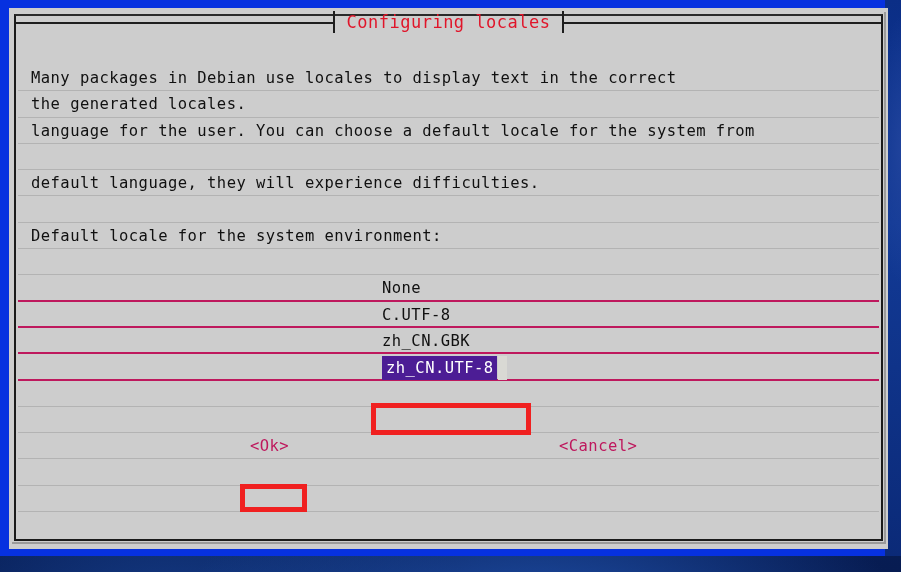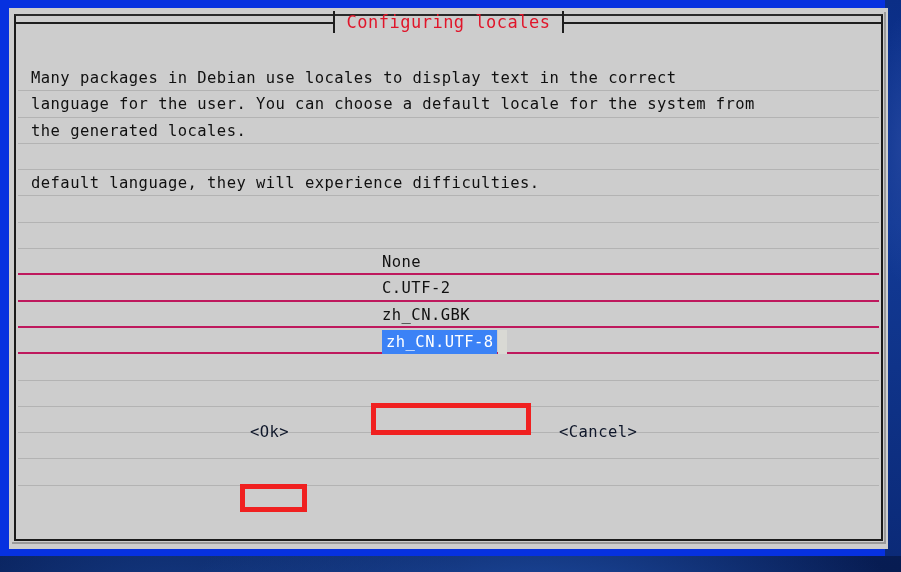--- a/index.html
+++ b/index.html
@@ -138,21 +138,21 @@
     position: relative;
     white-space: pre;
     letter-spacing: 0.45px;
   }
   .list-row .item {
     position: absolute;
     left: 364px;
     top: 0;
   }
   .list-row.selected .item {
-    background: #3b82f6;
+    background: #4c1d95;
     color: #ffffff;
     padding: 1px 3px 1px 4px;
     top: 2px;
     line-height: 22px;
   }
   .list-row.selected .item::after {
     content: "";
     position: absolute;
     right: -10px;
     top: 0;
@@ -166,22 +166,22 @@
     height: 26.3px;
     line-height: 26.3px;
     border-bottom: 1px solid #b3b3b3;
     box-sizing: border-box;
     position: relative;
     white-space: pre;
     letter-spacing: 0.45px;
   }
   .btn {
     position: absolute;
-    top: 12px;
-    color: #0f172a;
+    top: 0;
+    color: #be185d;
     font-size: 15.5px;
   }
   #ok-button { left: 232px; }
   #cancel-button { left: 541px; text-align: center; }
 
   
   .annot {
     position: absolute;
     border: 5px solid #f02020;
     box-sizing: border-box;
@@ -217,32 +217,33 @@
       <div class="rule"></div>
       <div class="tick"></div>
       <div id="dialog-title">Configuring locales</div>
       <div class="tick"></div>
       <div class="rule"></div>
     </div>
 
     <div id="content">
 
       <div class="txt-row">Many packages in Debian use locales to display text in the correct</div>
+      <div class="txt-row">the generated locales.</div>
       <div class="txt-row">language for the user. You can choose a default locale for the system from</div>
-      <div class="txt-row">the generated locales.</div>
       <div class="txt-row blank">&nbsp;</div>
       <div class="txt-row">default language, they will experience difficulties.</div>
       <div class="txt-row blank">&nbsp;</div>
+      <div class="txt-row">Default locale for the system environment:</div>
       <div class="txt-row blank">&nbsp;</div>
 
       <div class="list-row">
         <span class="item">None</span>
       </div>
       <div class="list-row">
-        <span class="item">C.UTF-2</span>
+        <span class="item">C.UTF-8</span>
       </div>
       <div class="list-row">
         <span class="item">zh_CN.GBK</span>
       </div>
       <div class="list-row selected">
         <span class="item">zh_CN.UTF-8</span>
       </div>
 
       <div class="txt-row blank">&nbsp;</div>
       <div class="txt-row blank">&nbsp;</div>

